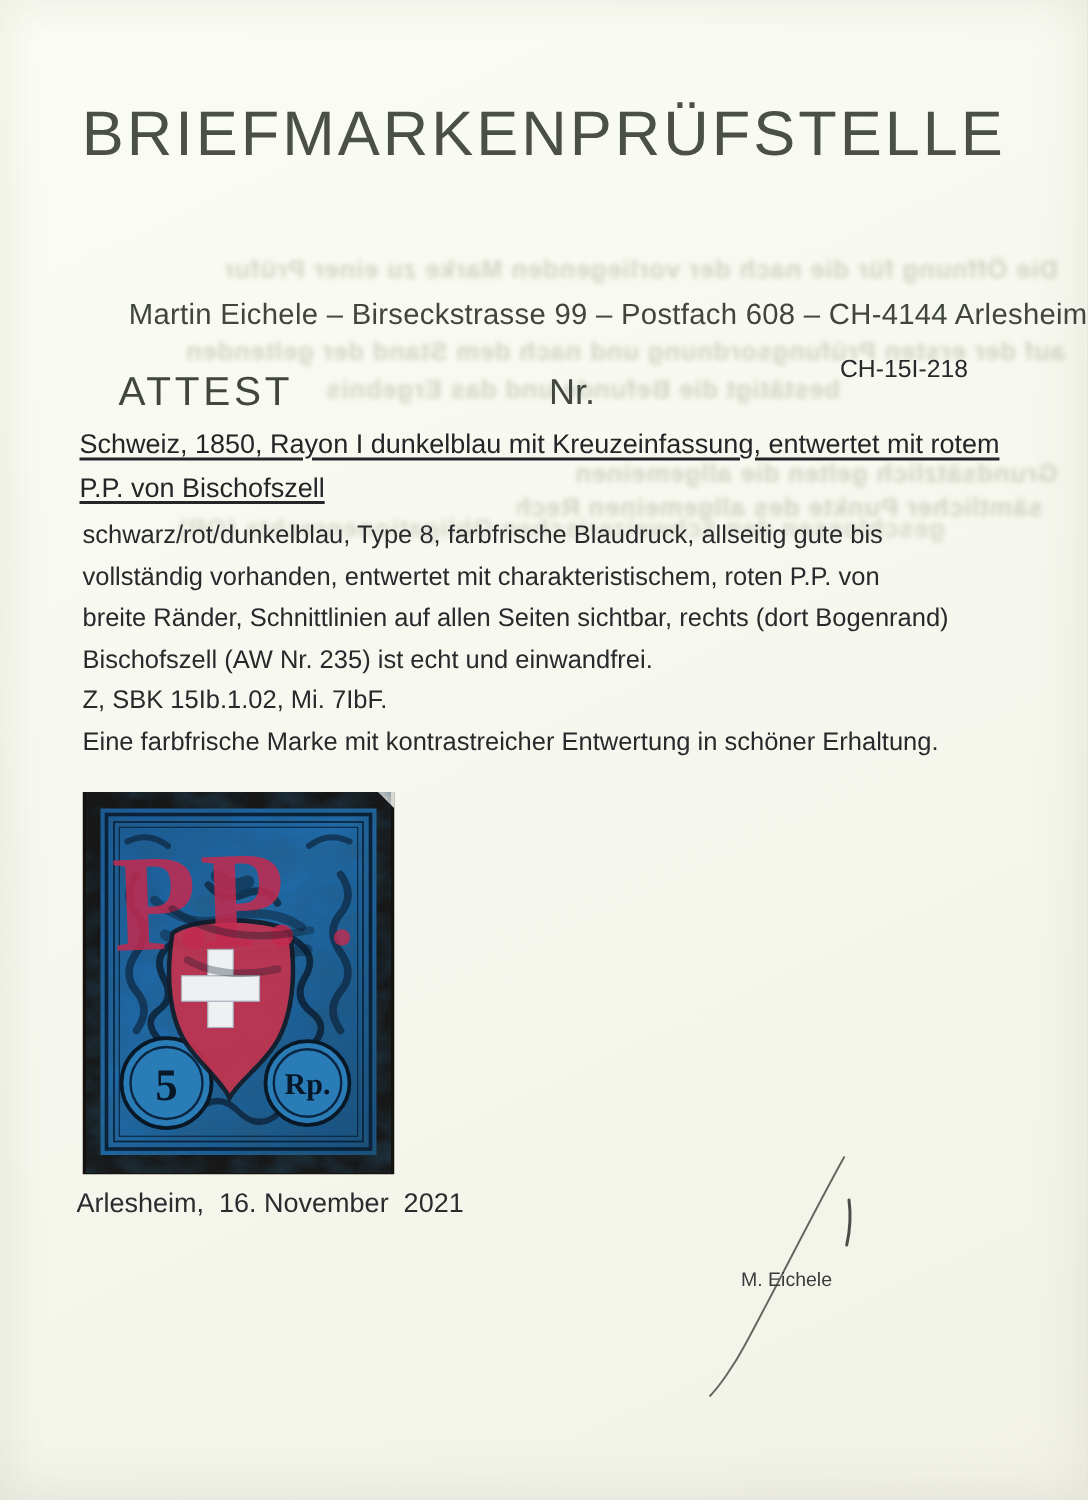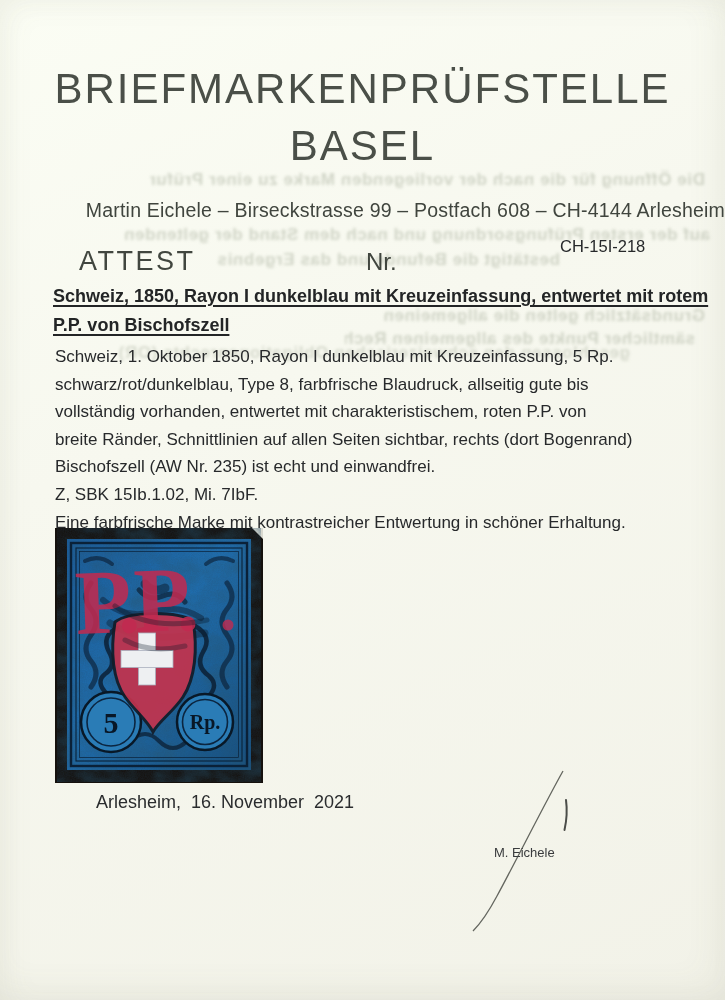--- a/index.html
+++ b/index.html
@@ -19,57 +19,55 @@
     position:absolute; top:60px; left:0; width:100%; text-align:center;
     font-size:42px; line-height:57px; letter-spacing:2px; font-weight:400; color:#4a4f48;
   }
   .address{
     position:absolute; top:199px; left:0; width:100%; text-align:right;
     font-size:19.5px; color:#40453e; letter-spacing:.2px;
   }
   .attest{ position:absolute; left:79px; top:246px; font-size:27px; letter-spacing:2.5px; color:#41463f; }
   .nr{ position:absolute; left:366px; top:248px; font-size:24px; color:#41463f; }
   .certnum{ position:absolute; left:560px; top:237px; font-size:16.5px; color:#26282a; }
-  .subject{ position:absolute; left:53px; top:282px; font-size:18px; font-weight:bold; line-height:29px; color:#232526; }
+  .subject{ position:absolute; left:53px; top:282px; font-size:18px; font-weight:normal; line-height:29px; color:#232526; }
   .subject .u{ text-decoration:underline; text-decoration-thickness:1.5px; text-underline-offset:3px; }
   .bodytext{ position:absolute; left:55px; top:343px; font-size:17px; line-height:27.6px; color:#27292b; }
-  .dateline{ position:absolute; left:51px; top:792px; font-size:18px; color:#2a2c2e; white-space:pre;margin-left:45px; }
+  .dateline{ position:absolute; left:51px; top:792px; font-size:18px; color:#2a2c2e; white-space:pre; }
   .signame{ position:absolute; left:494px; top:845px; font-size:13px; color:#393b3d;text-align:center; }
   .overlay-svg{ position:absolute; left:0; top:0; width:725px; height:1000px; pointer-events:none; }
   .stamp{ position:absolute; left:55px; top:528px; width:208px; height:255px; }
 </style>
 </head>
 <body>
 
 <div class="page">
 
   <div class="ghost" style="left:150px; top:170px; width:555px;">Die Öffnung für die nach der vorliegenden Marke zu einer Prüfung</div>
   <div class="ghost" style="left:90px;  top:225px; width:620px;">auf der ersten Prüfungsordnung und nach dem Stand der geltenden</div>
   <div class="ghost" style="left:160px; top:250px; width:400px;">bestätigt die Befunde und das Ergebnis</div>
   <div class="ghost" style="left:350px; top:306px; width:355px;">Grundsätzlich gelten die allgemeinen</div>
   <div class="ghost" style="left:345px; top:329px; width:350px;">sämtlicher Punkte des allgemeinen Rechts</div>
   <div class="ghost" style="left:100px; top:343px; width:530px; opacity:.5;">geschlossen den schweizerischen Obligationenrechts (OR)</div>
 
   <div class="title">
     <div>BRIEFMARKENPRÜFSTELLE</div>
-    <div>BASEL</div>
   </div>
   <div class="address">Martin Eichele – Birseckstrasse 99 – Postfach 608 – CH-4144 Arlesheim</div>
 
   <div class="attest">ATTEST</div>
   <div class="nr">Nr.</div>
   <div class="certnum">CH-15I-218</div>
 
   <div class="subject">
     <div><span class="u">Schweiz, 1850, Rayon I dunkelblau mit Kreuzeinfassung, entwertet mit rotem</span></div>
     <div><span class="u">P.P. von Bischofszell</span></div>
   </div>
 
   <div class="bodytext">
-    <div>Schweiz, 1. Oktober 1850, Rayon I dunkelblau mit Kreuzeinfassung, 5 Rp.</div>
     <div>schwarz/rot/dunkelblau, Type 8, farbfrische Blaudruck, allseitig gute bis</div>
     <div>vollständig vorhanden, entwertet mit charakteristischem, roten P.P. von</div>
     <div>breite Ränder, Schnittlinien auf allen Seiten sichtbar, rechts (dort Bogenrand)</div>
     <div>Bischofszell (AW Nr. 235) ist echt und einwandfrei.</div>
     <div>Z, SBK 15Ib.1.02, Mi. 7IbF.</div>
     <div>Eine farbfrische Marke mit kontrastreicher Entwertung in schöner Erhaltung.</div>
   </div>
 
   <svg class="stamp" viewBox="0 0 208 255">
     <defs>

